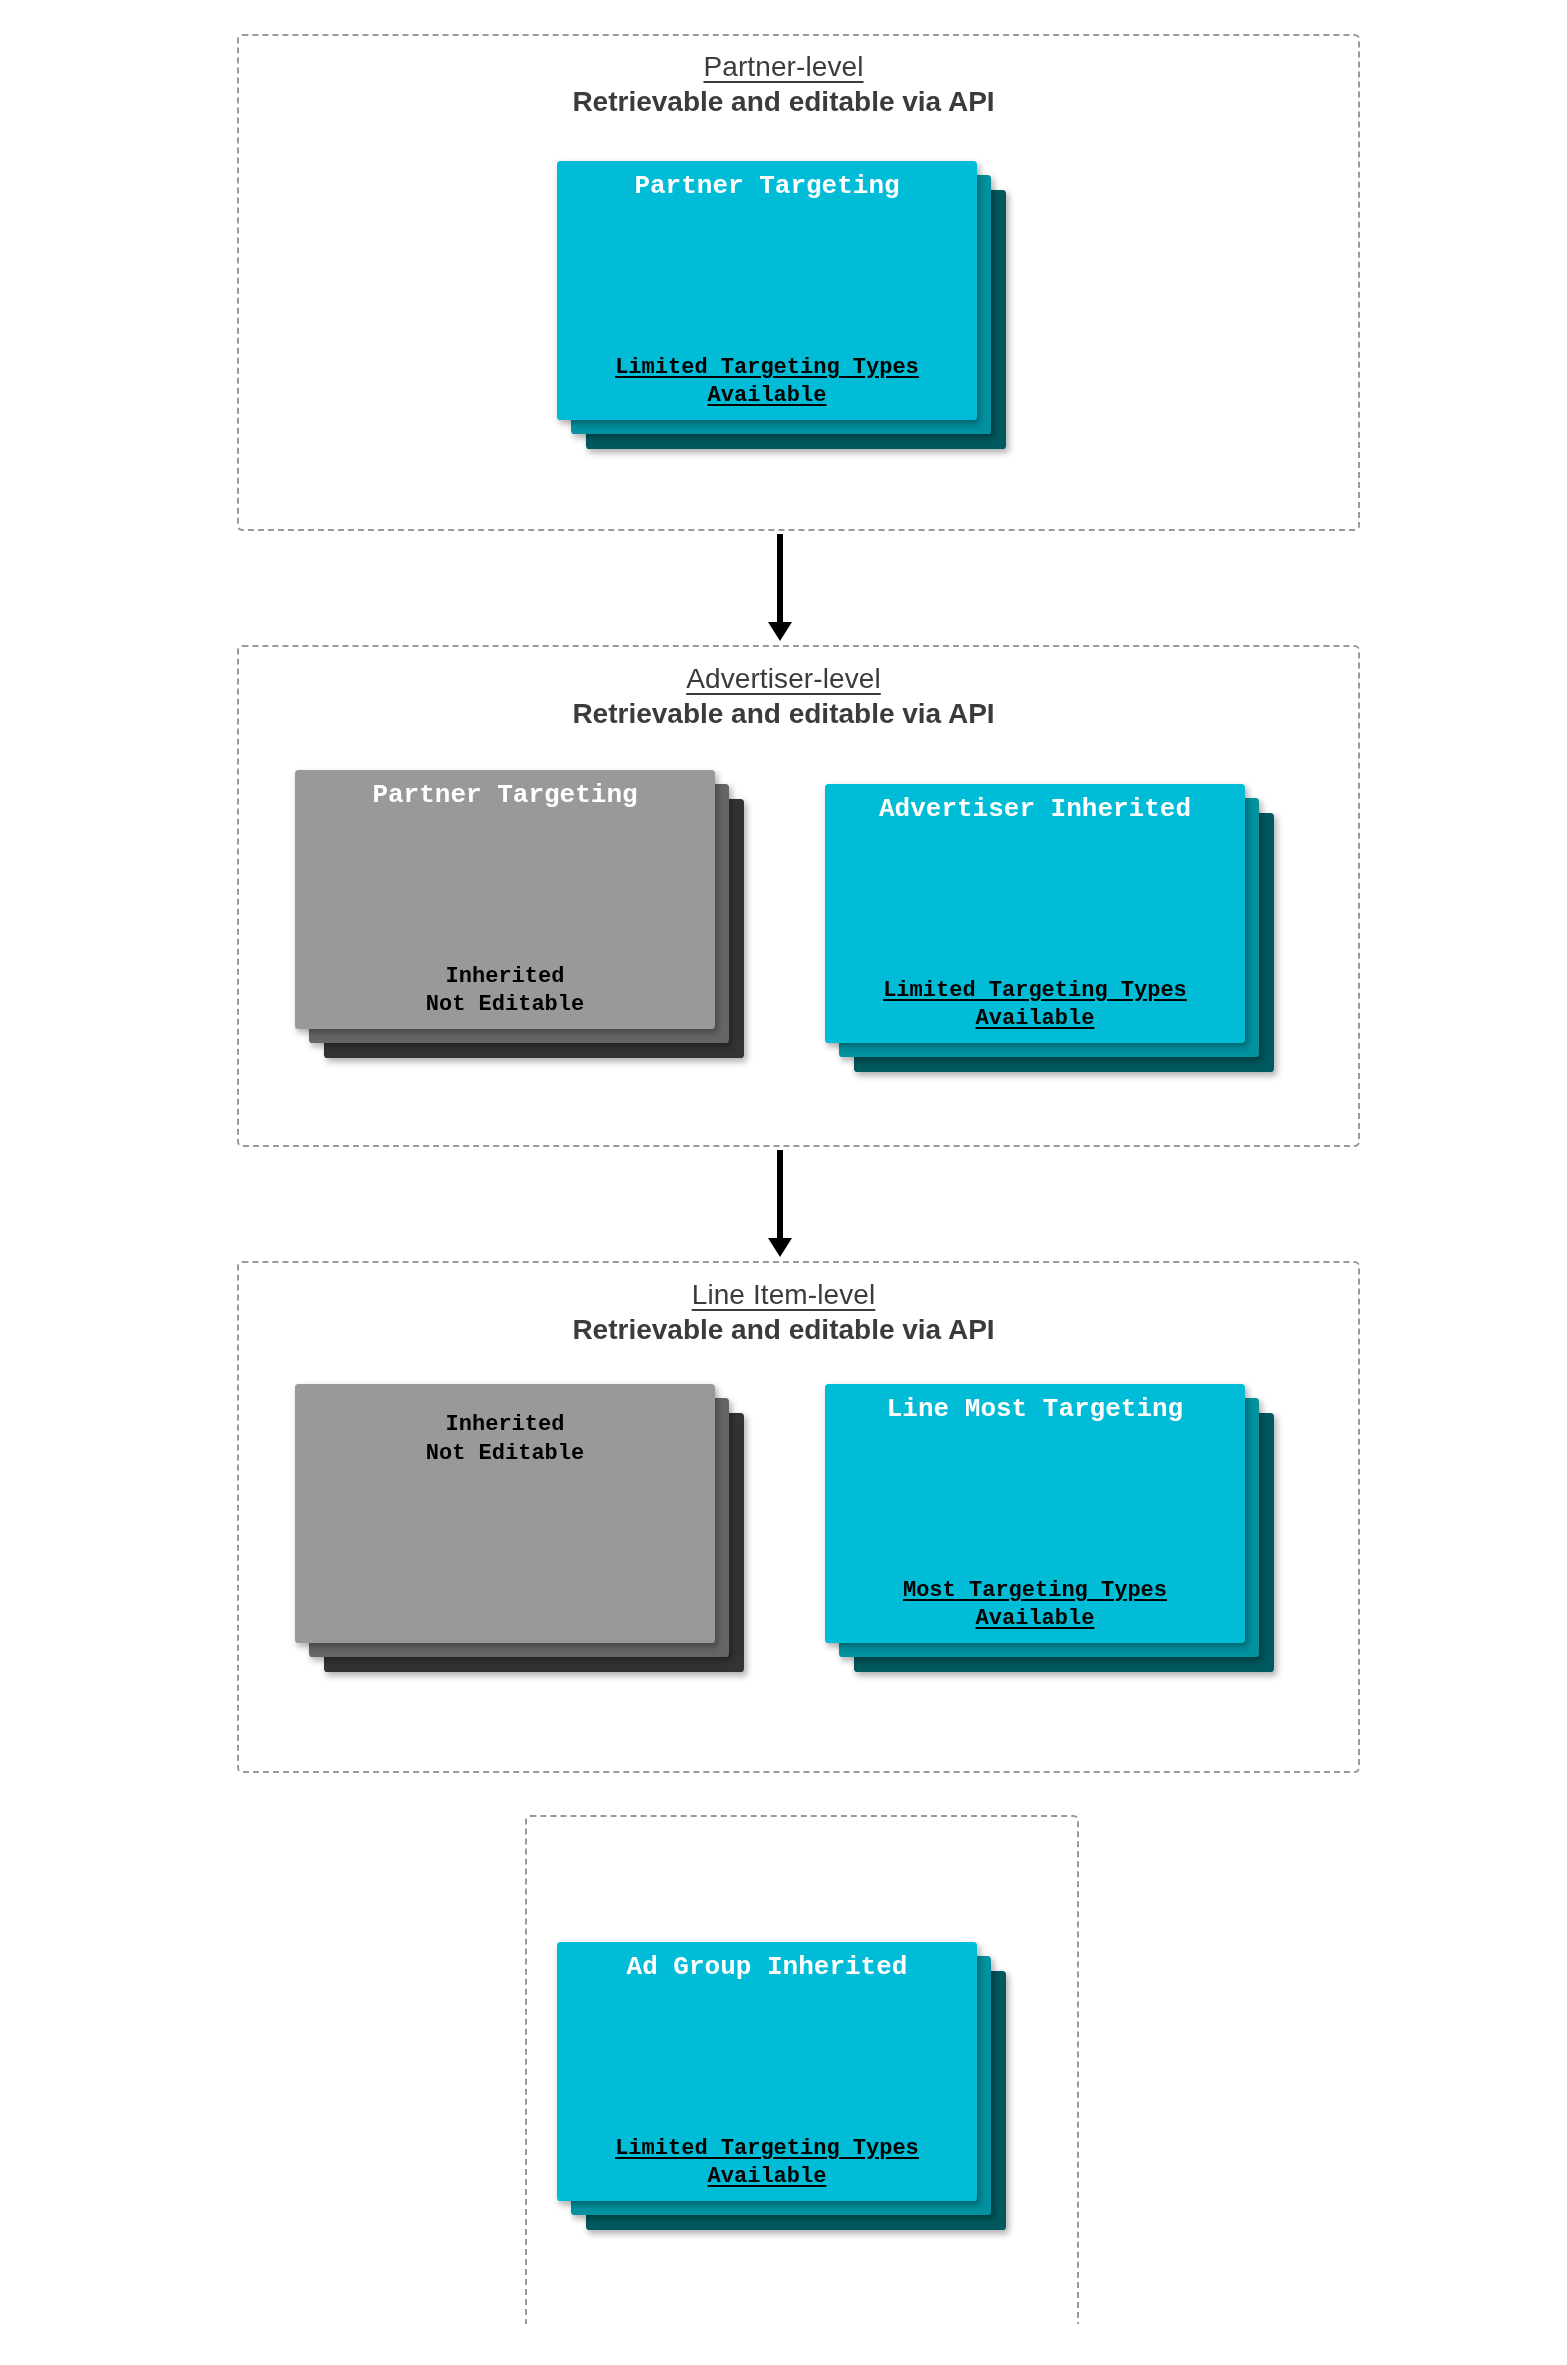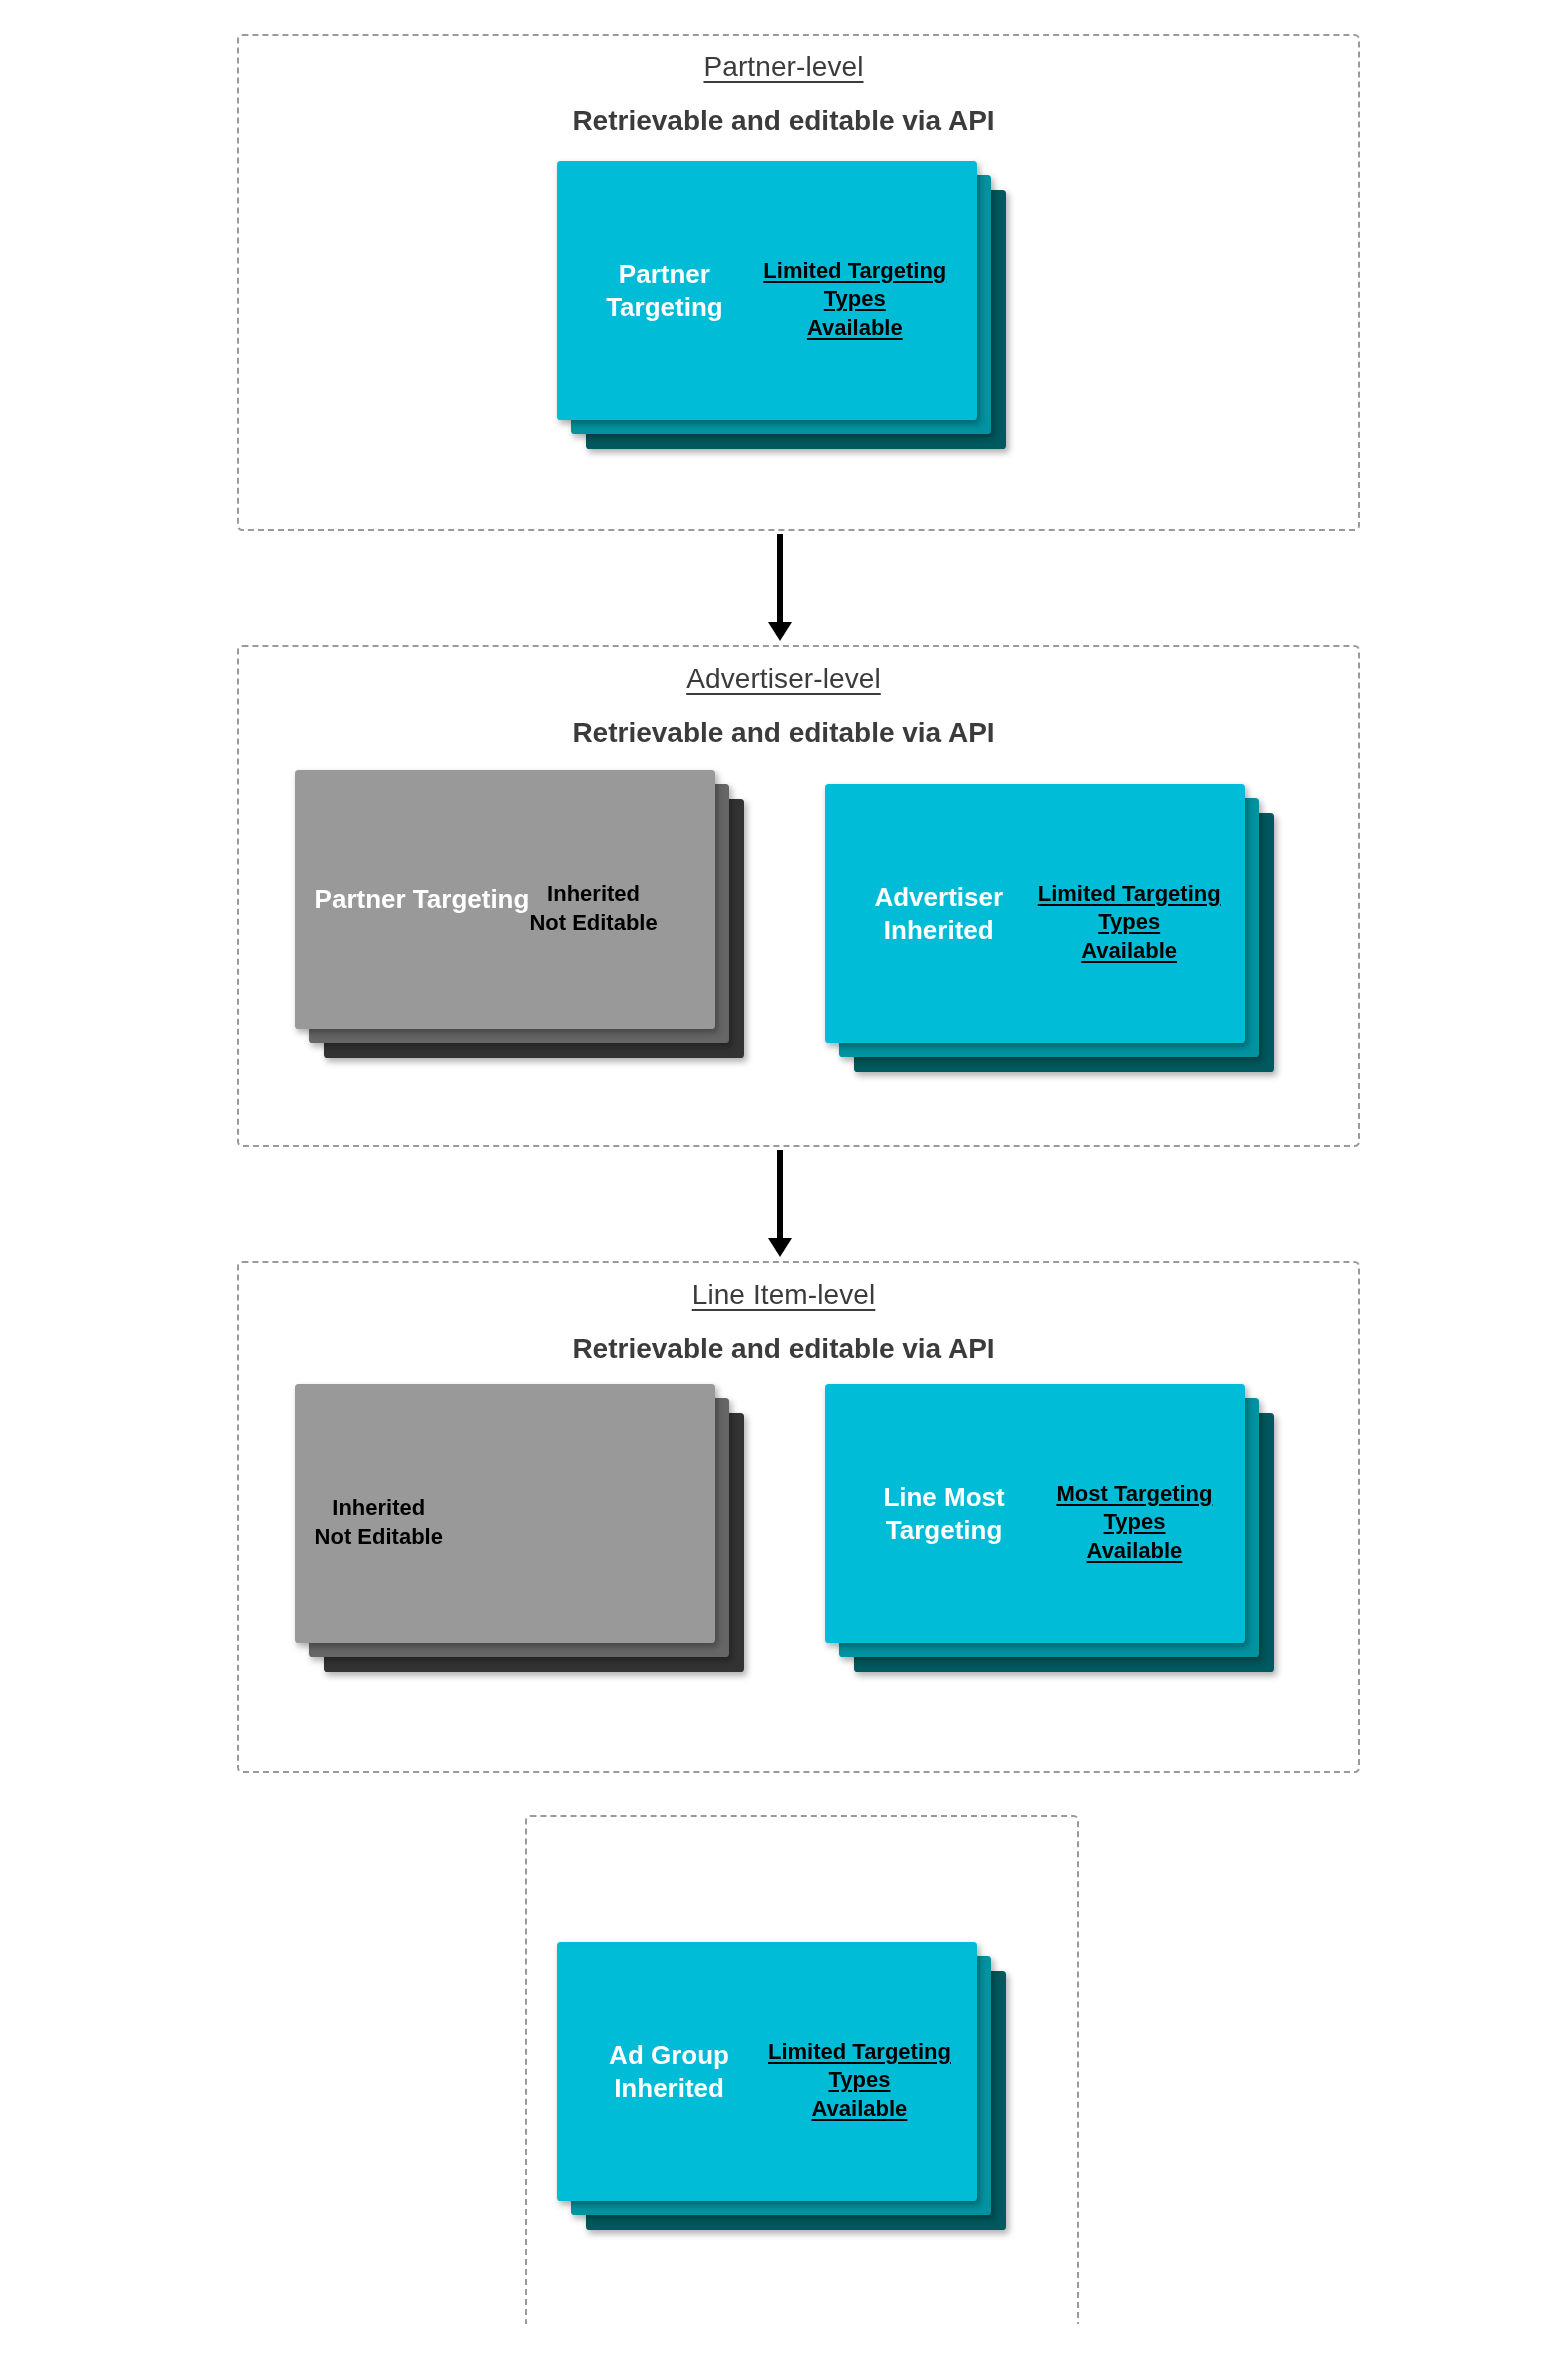--- a/index.html
+++ b/index.html
@@ -45,21 +45,21 @@
     font-size: 28px;
     font-weight: 400;
     color: #3b3b3b;
     text-decoration: underline;
     text-underline-offset: 4.5px;
     letter-spacing: 0.1px;
     line-height: 1.25;
   }
   .level-sub {
     display: block;
-    margin-top: 19px;
+    margin-top: 0;
     font-size: 28px;
     font-weight: 700;
     color: #3b3b3b;
     line-height: 1.25;
   }
   .level-sub.alert { color: #fb2b0f; }
 
   
   .stack {
     position: absolute;
@@ -77,23 +77,25 @@
     box-shadow: 2.7px 3.6px 6.3px rgba(0,0,0,0.30);
   }
   .stack .layer.mid {
     left: 14.3px; top: 14.3px;
     box-shadow: 2.7px 3.6px 6.3px rgba(0,0,0,0.30);
   }
   .stack .layer.front {
     left: 0; top: 0;
     box-shadow: 2.7px 3.6px 6.3px rgba(0,0,0,0.30);
     display: flex;
+    flex-direction: column;
     align-items: center;
-    justify-content: flex-start;
+    justify-content: space-between;
     padding: 9px 19.6px;
+    font-family: Liberation Mono, monospace;
   }
 
   
   .stack.cyan .layer.back  { background: #00595e; }
   .stack.cyan .layer.mid   { background: #0292a0; }
   .stack.cyan .layer.front { background: #00bcd7; }
 
   
   .stack.gray .layer.back  { background: #333333; }
   .stack.gray .layer.mid   { background: #666666; }

